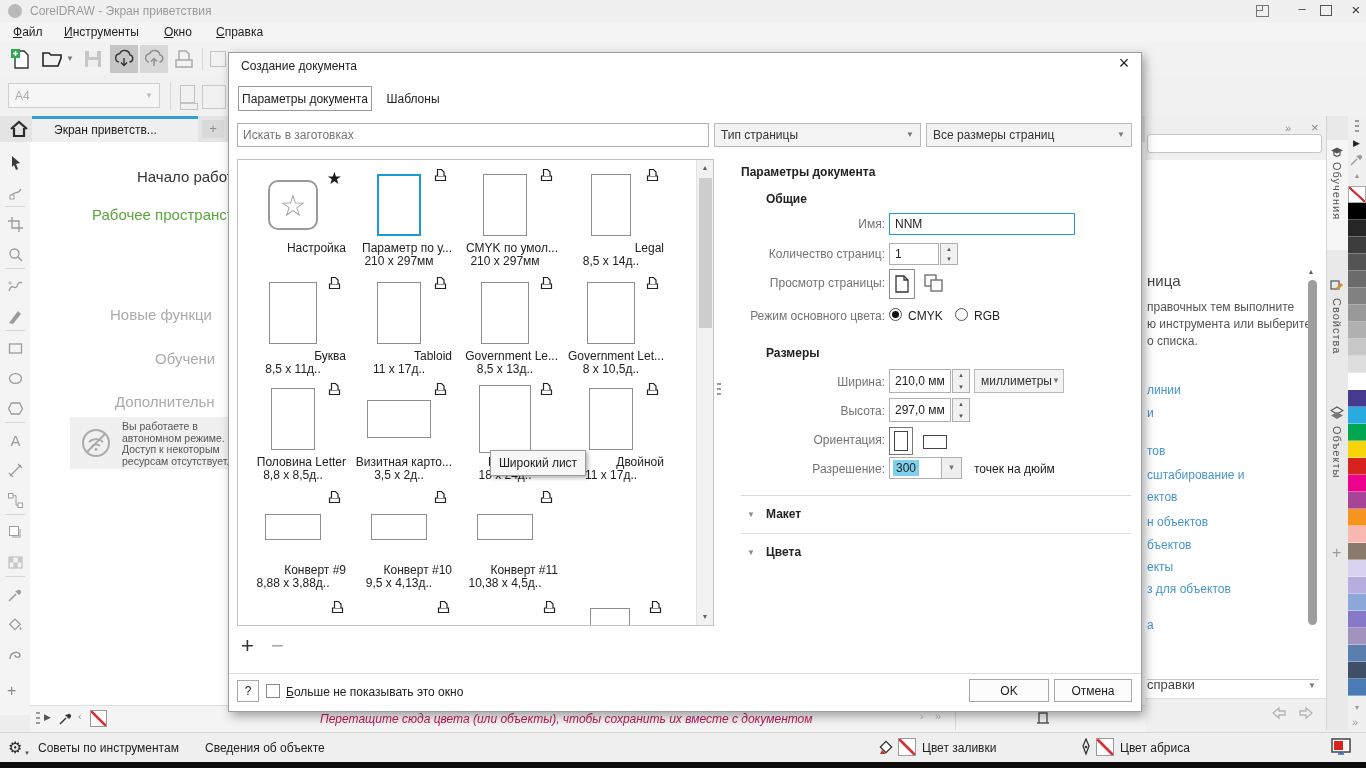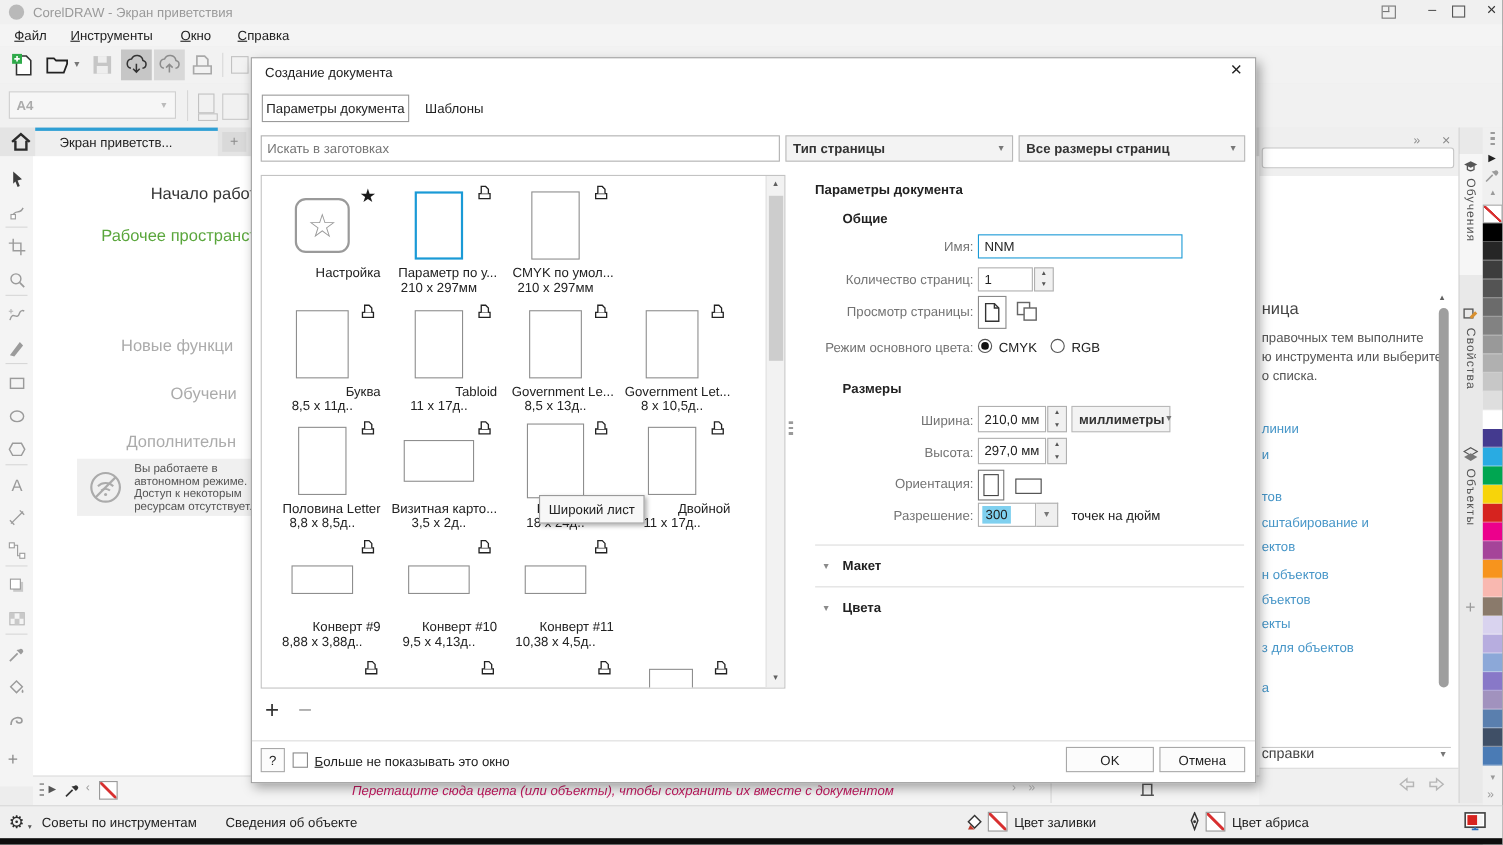--- a/index.html
+++ b/index.html
@@ -2,21 +2,21 @@
 <html><head>
 <meta charset="utf-8">
 <style>
   html,body{margin:0;padding:0;background:#555;}
   .screen{position:relative;width:1366px;height:768px;background:#ededed;overflow:hidden;
           font-family:"Liberation Sans",sans-serif;-webkit-font-smoothing:antialiased;}
   .a{position:absolute;}
   .t12{font-size:12px;color:#222;}
   .ulf::first-letter{text-decoration:underline;}
   .combo{background:#f3f3f3;border:1px solid #b9b9b9;display:flex;align-items:center;
-         justify-content:space-between;padding:0 6px;font-size:12px;color:#333;box-sizing:border-box;font-weight:bold;}
+         justify-content:space-between;padding:0 6px;font-size:12px;color:#333;box-sizing:border-box;}
   .tri{font-size:8px;color:#777;line-height:1;}
   .btn{background:#fcfcfc;border:1px solid #a8a8a8;display:flex;align-items:center;justify-content:center;
        font-size:12px;color:#222;box-sizing:border-box;cursor:default;}
   .inp{background:#fff;border:1px solid #b0b0b0;font-size:12px;color:#222;padding:0 5px;
        box-sizing:border-box;font-family:"Liberation Sans",sans-serif;outline:none;}
   .hr{height:1px;background:#dcdcdc;}
   .flabel{width:166px;text-align:right;font-size:12px;color:#737373;}
   .bold{font-weight:bold;}
   .spb{background:#f1f1f1;border:1px solid #b0b0b0;box-sizing:border-box;display:flex;flex-direction:column;
        align-items:center;justify-content:space-between;padding:2px 0;}
@@ -425,20 +425,31 @@
         <div class="pwrap">
             <div class="pthumb portrait"></div>
             <span class="badge"><svg width="15" height="14" viewBox="0 0 15 14">
                 <path d="M2.5 8 h10 v4.5 h-10 z" fill="#fff" stroke="#222" stroke-width="1.2"></path>
                 <path d="M4.5 8 V1.5 h4 l2.5 2.5 V8" fill="#fff" stroke="#222" stroke-width="1.2"></path>
               </svg></span>
           </div>
         <div class="pname">CMYK по умол...</div>
         <div class="psize">210 x 297мм</div>
       </div>
+      <div class="pitem" style="left:320px;top:8px;">
+        <div class="pwrap">
+            <div class="pthumb portrait" style="width:40px;"></div>
+            <span class="badge"><svg width="15" height="14" viewBox="0 0 15 14">
+                <path d="M2.5 8 h10 v4.5 h-10 z" fill="#fff" stroke="#222" stroke-width="1.2"></path>
+                <path d="M4.5 8 V1.5 h4 l2.5 2.5 V8" fill="#fff" stroke="#222" stroke-width="1.2"></path>
+              </svg></span>
+          </div>
+        <div class="pname">Legal</div>
+        <div class="psize">8,5 x 14д..</div>
+      </div>
 
       <div class="pitem" style="left:2px;top:116px;">
         <div class="pwrap">
             <div class="pthumb portrait" style="width:48px;"></div>
             <span class="badge"><svg width="15" height="14" viewBox="0 0 15 14">
                 <path d="M2.5 8 h10 v4.5 h-10 z" fill="#fff" stroke="#222" stroke-width="1.2"></path>
                 <path d="M4.5 8 V1.5 h4 l2.5 2.5 V8" fill="#fff" stroke="#222" stroke-width="1.2"></path>
               </svg></span>
           </div>
         <div class="pname">Буква</div>

